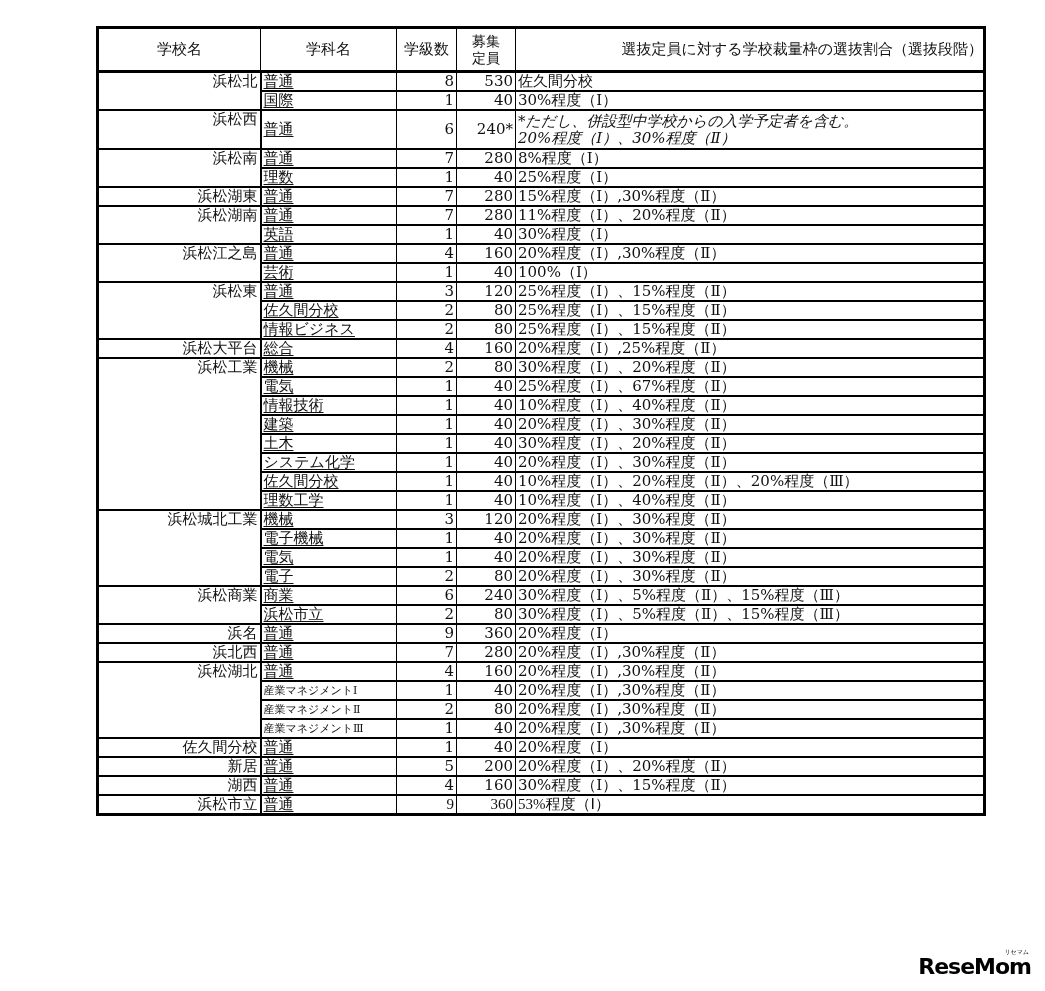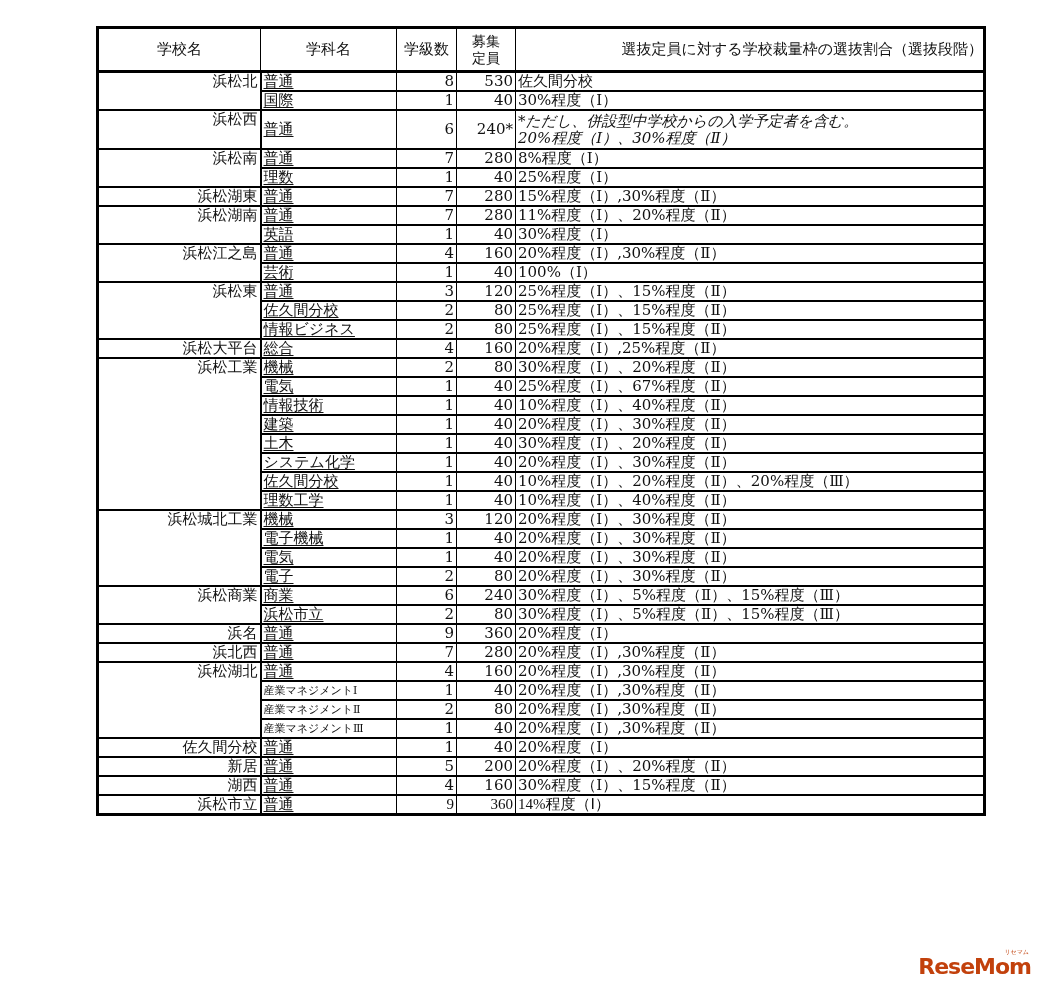--- a/index.html
+++ b/index.html
@@ -25,21 +25,21 @@
   table.sel tr.grp td { border-top: 2px solid #000; }
   table.sel td.school { vertical-align: top; border-right: 2px solid #000; text-align: right; }
   table.sel td.dept { text-decoration: underline; text-underline-offset: 2px; }
   table.sel td.dept.small { font-size: 11px; text-decoration: none; }
   table.sel td.num { text-align: right; }
   table.sel td.ratio { padding-left: 2px; }
   table.sel tr.tall td { height: 37px; }
   table.sel tr.tall td.ratio { line-height: 17px; white-space: normal; font-style: italic; }
   table.sel tr:last-child td { border-bottom: 2px solid #c2410c; font-family: Liberation Serif, serif; }
   .logo { position: absolute; right: 14px; bottom: 12px; font-family: "DejaVu Sans", "Liberation Sans", sans-serif;
-          font-weight: bold; font-size: 22px; color: #c2410c; letter-spacing: -1px; }
+          font-weight: bold; font-size: 22px; color: #000000; letter-spacing: -1px; }
   .logo small { position: absolute; right: 2px; top: -6px; font-size: 6px; font-weight: normal; letter-spacing: 0; }
 </style>
 </head>
 <body>
 
 <div id="doc">
   <table class="sel">
     <colgroup>
       <col class="c-school">
         <col class="c-dept">
@@ -300,21 +300,21 @@
           <td class="dept">普通</td>
           <td class="num">4</td>
           <td class="num">160</td>
           <td class="ratio">30%程度（Ⅰ）、15%程度（Ⅱ）</td>
         </tr>
         <tr class="grp">
           <td class="school" rowspan="1">浜松市立</td>
           <td class="dept">普通</td>
           <td class="num">9</td>
           <td class="num">360</td>
-          <td class="ratio">14%程度（Ⅰ）</td>
+          <td class="ratio">53%程度（Ⅰ）</td>
         </tr>
       </tbody>
   </table>
 </div>
 
 <div class="logo">
   <span>ReseMom</span>
   <small>リセマム</small>
 </div>
 

